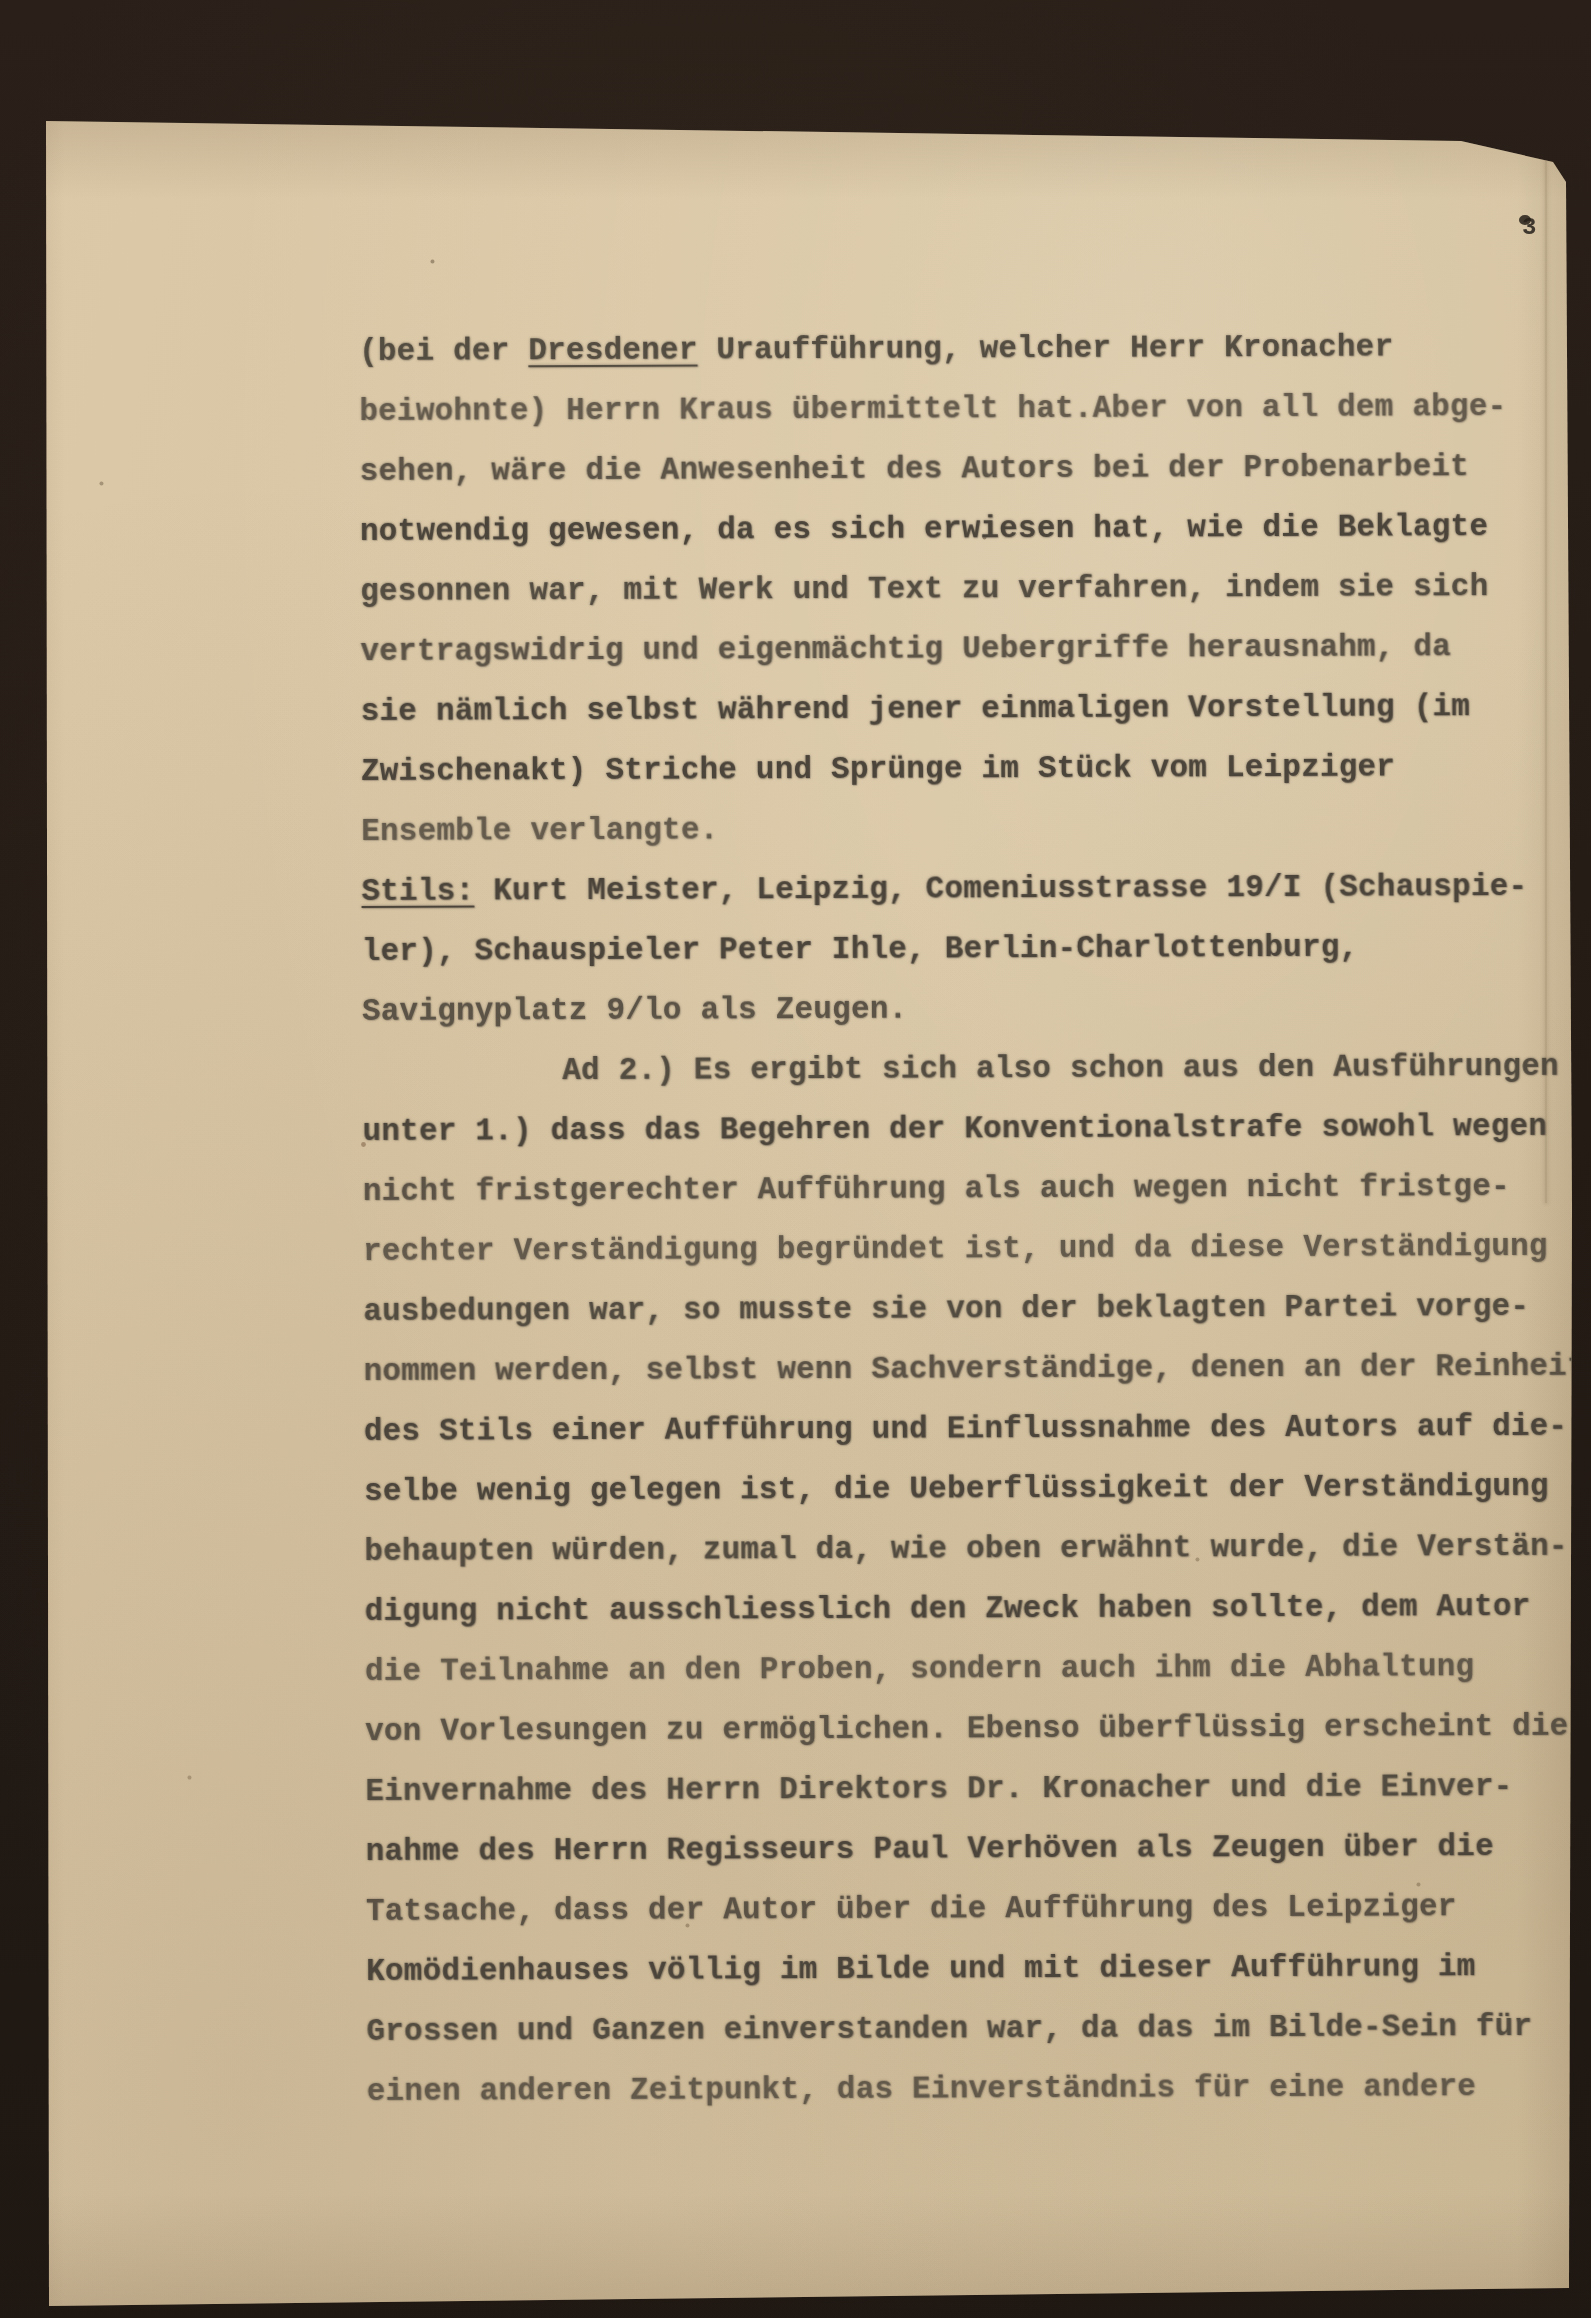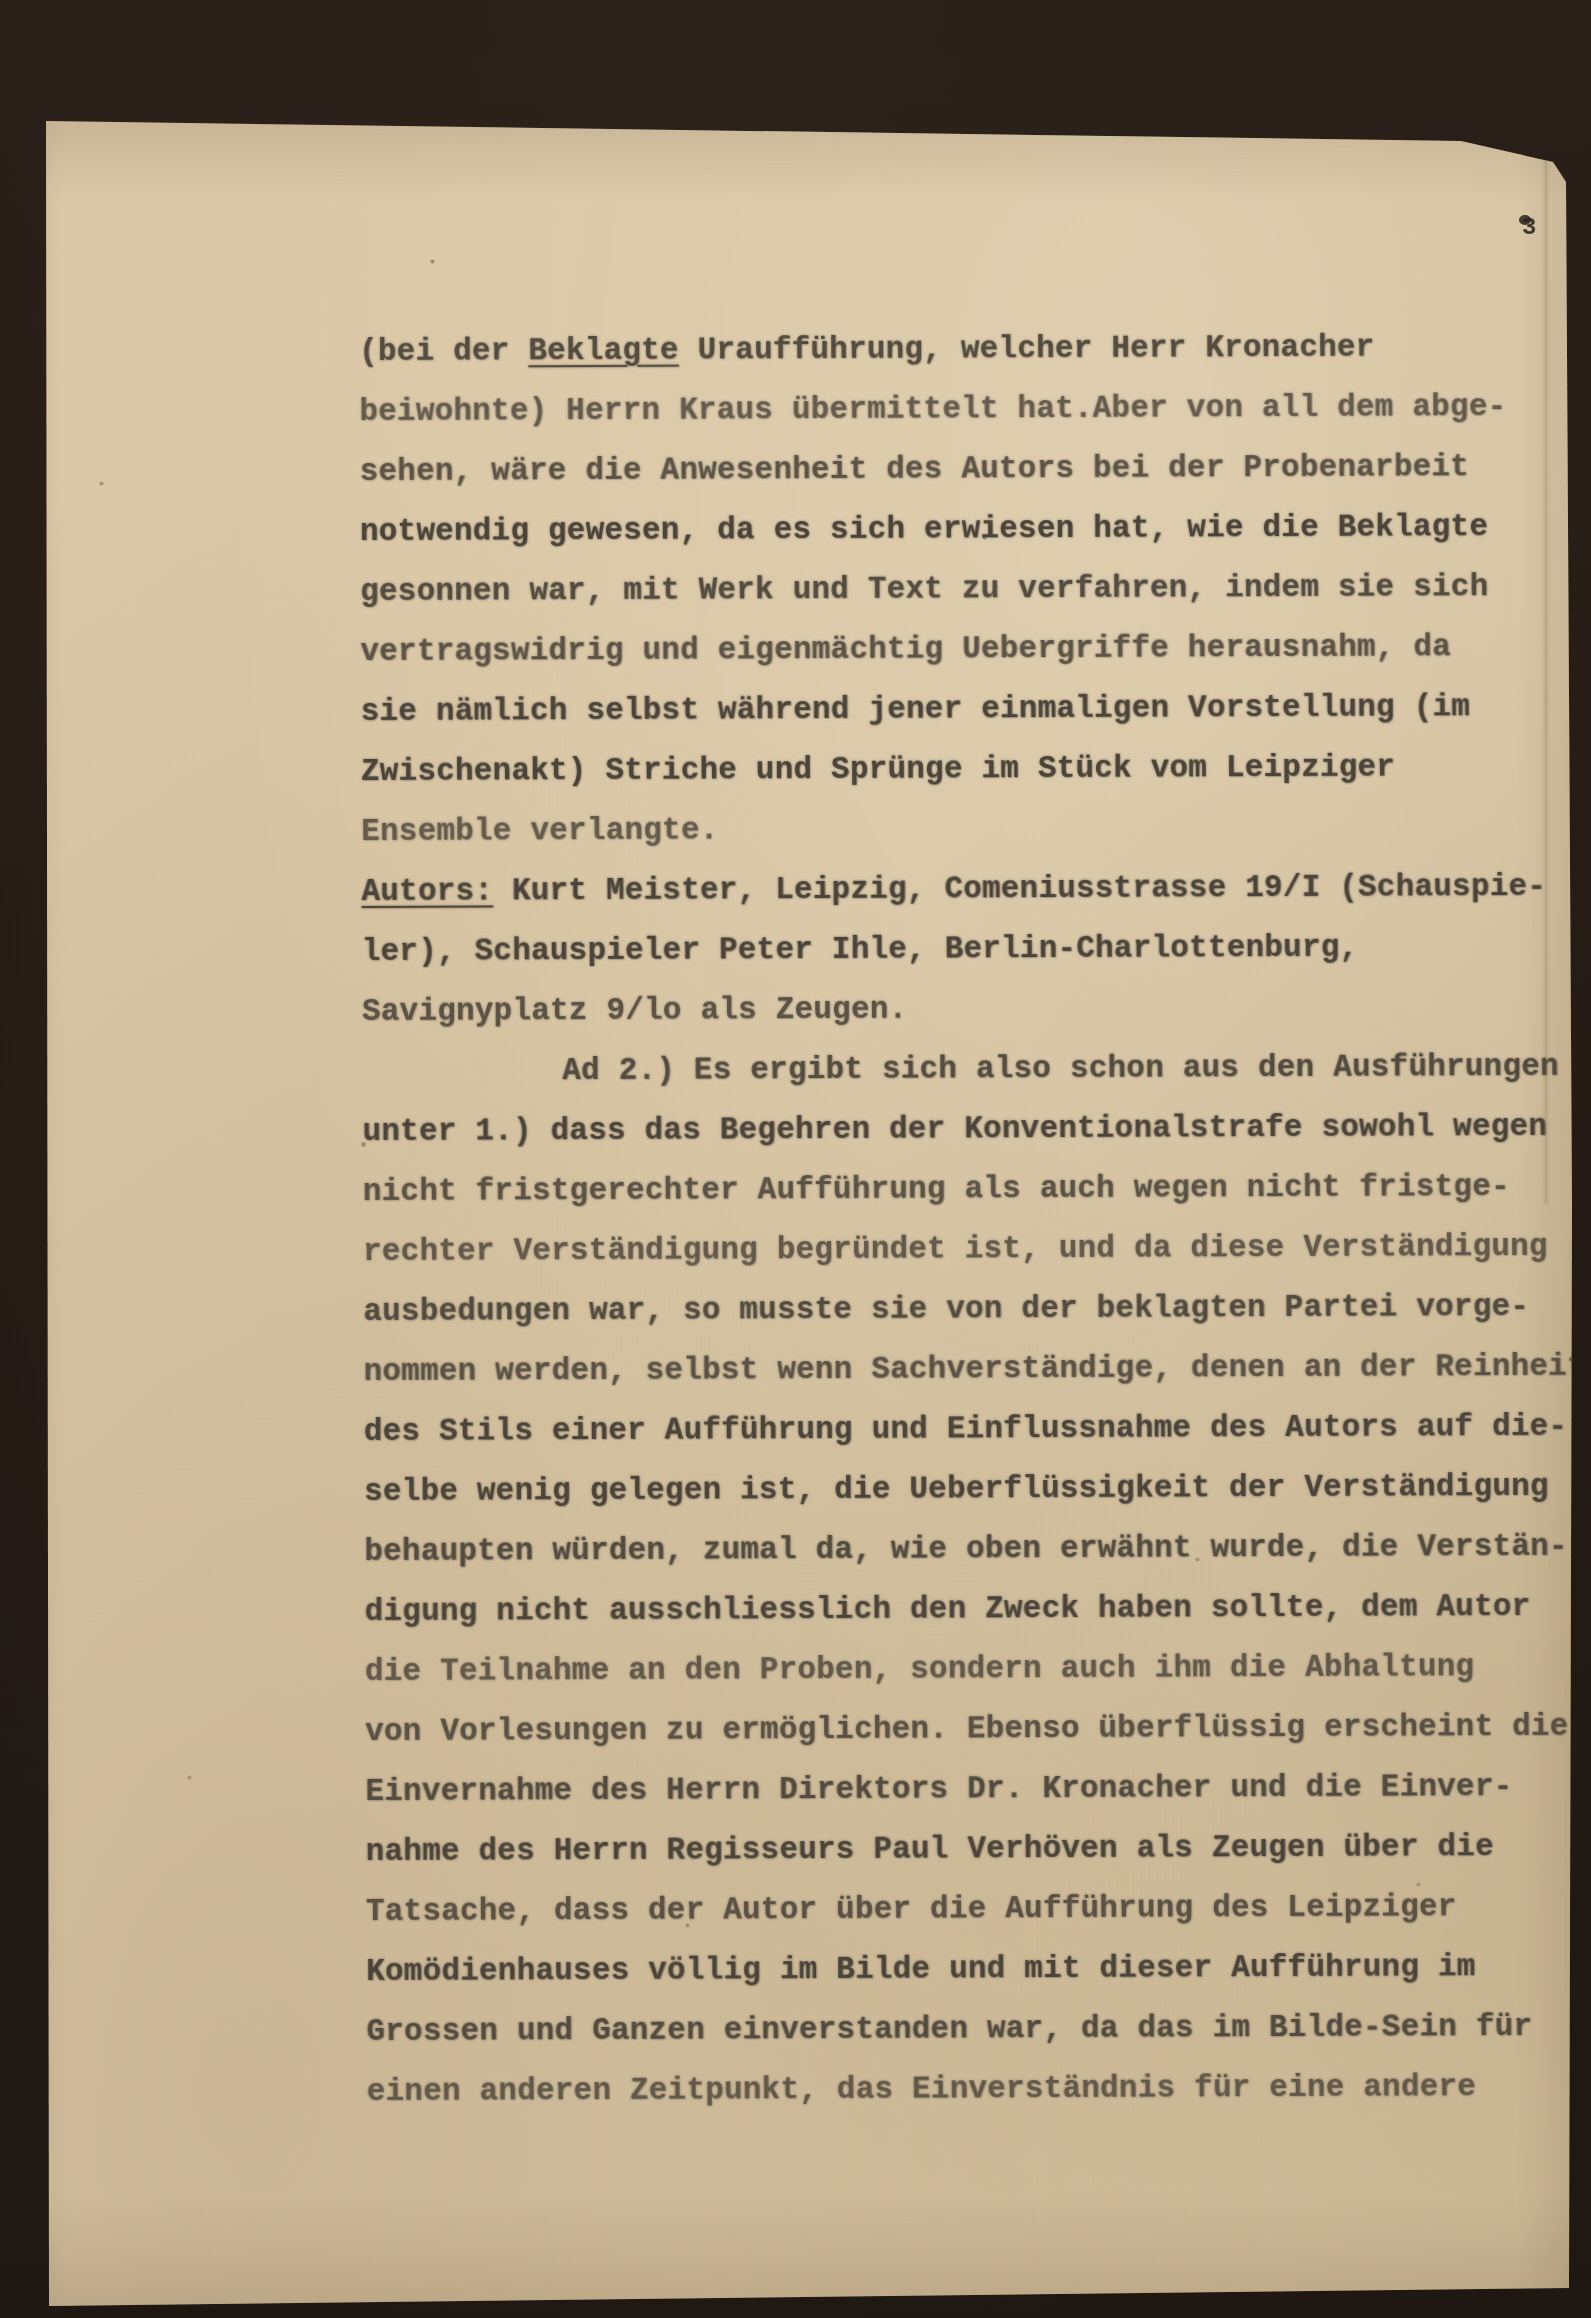--- a/index.html
+++ b/index.html
@@ -89,30 +89,30 @@
 </head>
 <body>
 
 <div class="stage">
   <div class="paper">
     <div class="vignette"></div>
     <div class="crease"></div>
     <div class="speckles"></div>
     <div class="page-number">3</div>
     <div class="lines">
-        <div class="line"><span>(bei der </span><span class="u">Beklagte</span><span> Uraufführung, welcher Herr Kronacher</span></div>
+        <div class="line"><span>(bei der </span><span class="u">Dresdener</span><span> Uraufführung, welcher Herr Kronacher</span></div>
         <div class="line"><span>beiwohnte) Herrn Kraus übermittelt hat.Aber von all dem abge-</span></div>
         <div class="line"><span>sehen, wäre die Anwesenheit des Autors bei der Probenarbeit</span></div>
         <div class="line"><span>notwendig gewesen, da es sich erwiesen hat, wie die Beklagte</span></div>
         <div class="line"><span>gesonnen war, mit Werk und Text zu verfahren, indem sie sich</span></div>
         <div class="line"><span>vertragswidrig und eigenmächtig Uebergriffe herausnahm, da</span></div>
         <div class="line"><span>sie nämlich selbst während jener einmaligen Vorstellung (im</span></div>
         <div class="line"><span>Zwischenakt) Striche und Sprünge im Stück vom Leipziger</span></div>
         <div class="line"><span>Ensemble verlangte.</span></div>
-        <div class="line"><span class="u">Autors:</span><span> Kurt Meister, Leipzig, Comeniusstrasse 19/I (Schauspie-</span></div>
+        <div class="line"><span class="u">Stils:</span><span> Kurt Meister, Leipzig, Comeniusstrasse 19/I (Schauspie-</span></div>
         <div class="line"><span>ler), Schauspieler Peter Ihle, Berlin-Charlottenburg,</span></div>
         <div class="line"><span>Savignyplatz 9/lo als Zeugen.</span></div>
         <div class="line indent"><span>Ad 2.) Es ergibt sich also schon aus den Ausführungen</span></div>
         <div class="line"><span>unter 1.) dass das Begehren der Konventionalstrafe sowohl wegen</span></div>
         <div class="line"><span>nicht fristgerechter Aufführung als auch wegen nicht fristge-</span></div>
         <div class="line"><span>rechter Verständigung begründet ist, und da diese Verständigung</span></div>
         <div class="line"><span>ausbedungen war, so musste sie von der beklagten Partei vorge-</span></div>
         <div class="line"><span>nommen werden, selbst wenn Sachverständige, denen an der Reinheit</span></div>
         <div class="line"><span>des Stils einer Aufführung und Einflussnahme des Autors auf die-</span></div>
         <div class="line"><span>selbe wenig gelegen ist, die Ueberflüssigkeit der Verständigung</span></div>

